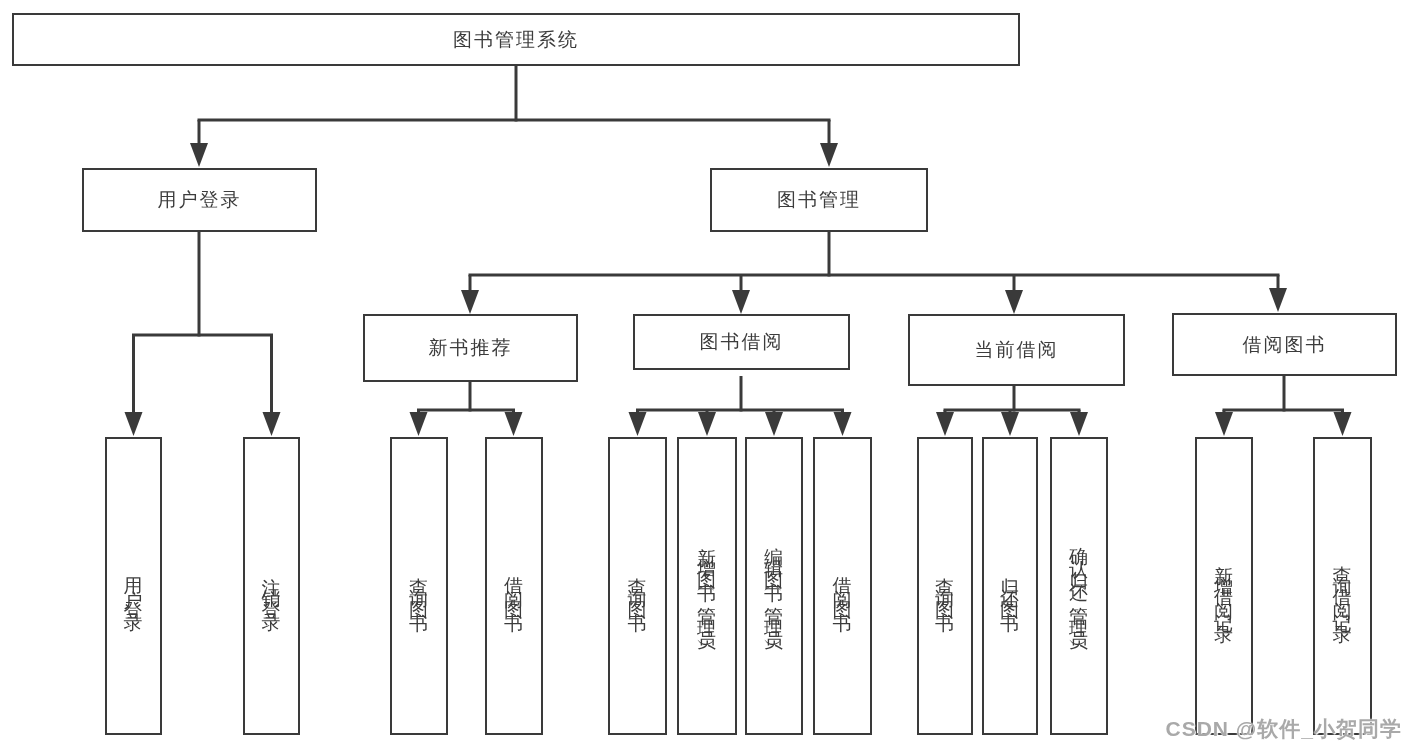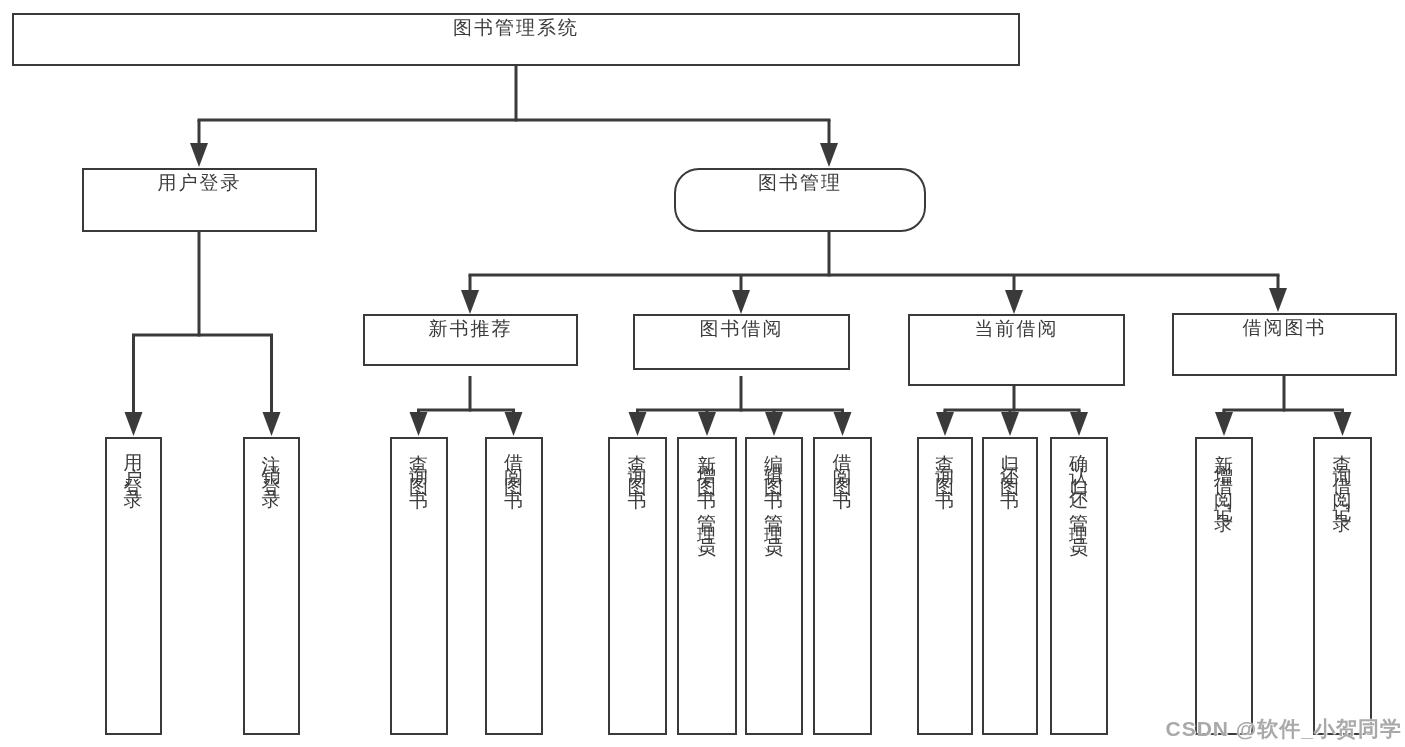--- a/index.html
+++ b/index.html
@@ -11,21 +11,21 @@
     font-family: "Liberation Sans", sans-serif;
   }
   .stage { position: absolute; inset: 0; background: var(--background, #ffffff); }
   svg.connectors { position: absolute; left: 0; top: 0; }
   .connectors line { stroke: var(--line, #3a3a3a); stroke-width: 3; }
   .connectors polygon { fill: var(--line, #3a3a3a); }
   .box {
     position: absolute;
     background: #ffffff;
     border: 2.5px solid var(--line, #3a3a3a);
-    display: flex; justify-content: center;
+    display: flex; align-items: center; justify-content: center;
     color: var(--text, #3c3c3c);
   }
   .box.h span {
     font-size: 19px;
     letter-spacing: 2px;
     white-space: nowrap;
   }
   .box.v span {
     writing-mode: vertical-rl;
     text-orientation: mixed;
@@ -114,25 +114,25 @@
       <polygon points="1333.5,412 1351.5,412 1342.5,436"></polygon>
   </svg>
 
   <div class="box h" style="left:12px; top:13px; width:1008px; height:53px;">
     <span>图书管理系统</span>
   </div>
 
   <div class="box h" style="left:82px; top:168px; width:235px; height:64px;">
     <span>用户登录</span>
   </div>
-  <div class="box h" style="left:674px; top:168px; width:252px; height:64px;border-radius:25px;">
+  <div class="box h" style="left:710px; top:168px; width:218px; height:64px;">
     <span>图书管理</span>
   </div>
 
-  <div class="box h" style="left:363px; top:314px; width:215px; height:52px;">
+  <div class="box h" style="left:363px; top:314px; width:215px; height:68px;">
     <span>新书推荐</span>
   </div>
   <div class="box h" style="left:633px; top:314px; width:217px; height:56px;">
     <span>图书借阅</span>
   </div>
   <div class="box h" style="left:908px; top:314px; width:217px; height:72px;">
     <span>当前借阅</span>
   </div>
   <div class="box h" style="left:1172px; top:313px; width:225px; height:63px;">
     <span>借阅图书</span>

